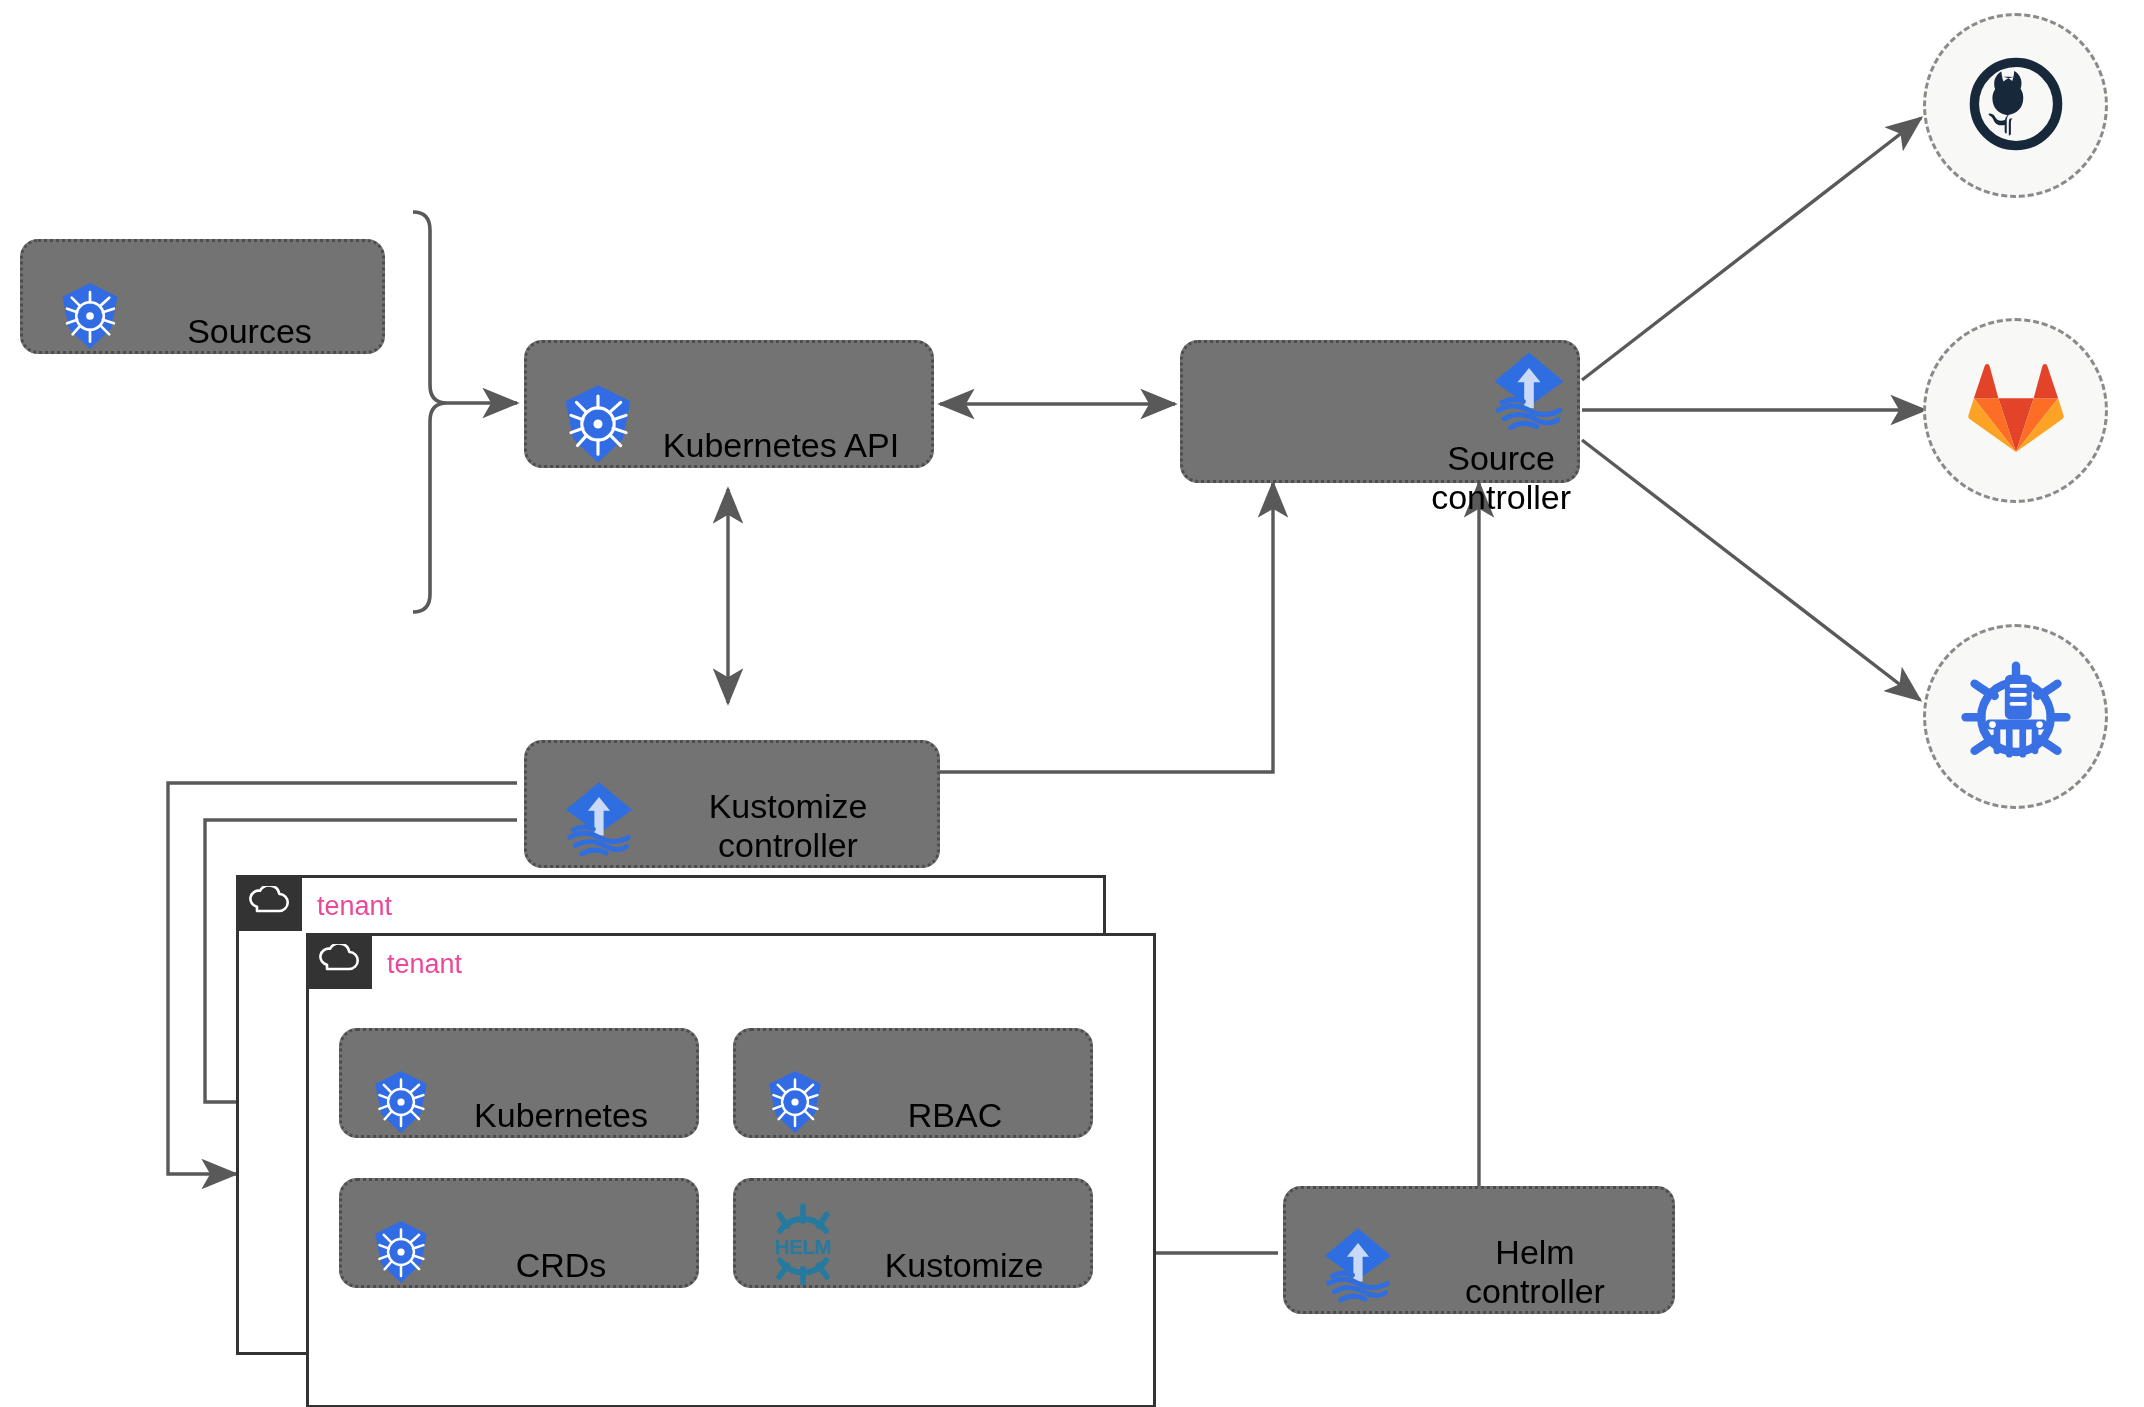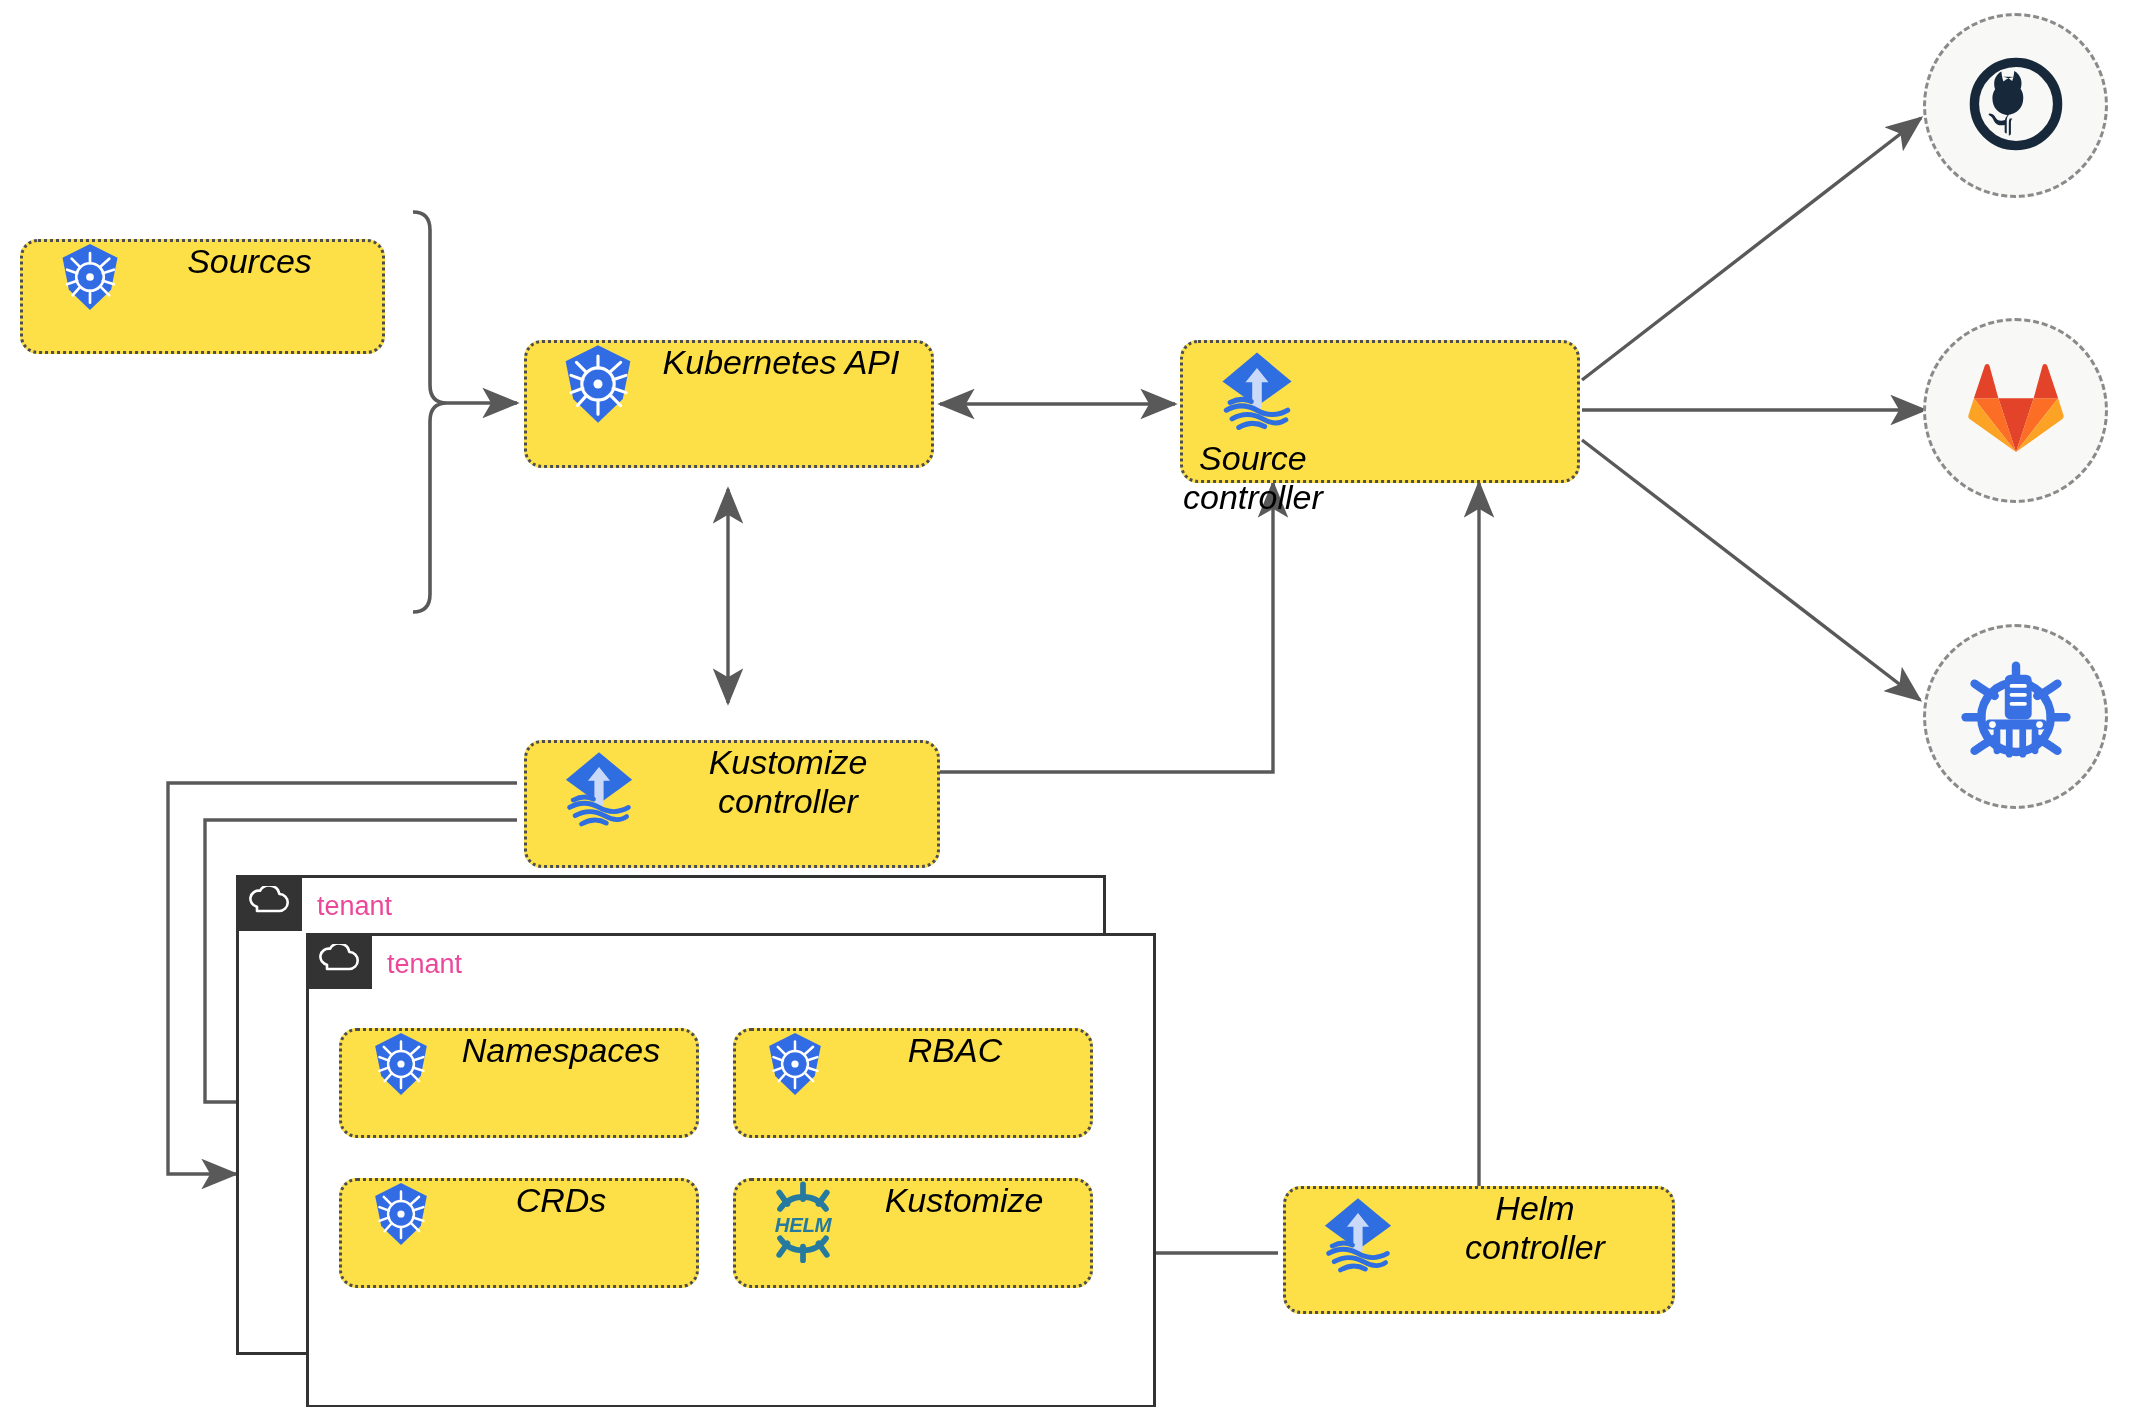--- a/index.html
+++ b/index.html
@@ -2,25 +2,25 @@
 <html><head>
 <meta charset="utf-8">
 <style>
   html,body{margin:0;padding:0;background:#ffffff;}
   body{font-family:"Liberation Sans", sans-serif;}
   #stage{position:relative;width:2144px;height:1407px;background:#ffffff;overflow:hidden;}
 
   
   .node{
     position:absolute;
-    background:#fde047;
+    background:#737373;
     border:3px dotted #4d4d4d;
     border-radius:18px;
     box-sizing:border-box;
-    display:flex;align-items:flex-start;font-style:italic;
+    display:flex;align-items:flex-end;
   }
   .node .label{
     color:#000;
     font-size:34px;
     line-height:1.15;
     text-align:center;
     flex:1;
     white-space:pre-line;
     padding-right:6px;
   }
@@ -206,21 +206,21 @@
     <span class="ico" style="margin-left:28px;">
       <svg width="62" height="66" viewBox="0 0 72 76">
         <path d="M36 2 L66 17 L59 52 L36 74 L13 52 L6 17 Z" fill="#326CE5"></path>
         <g fill="none" stroke="#ffffff" stroke-width="2.9" stroke-linecap="round">
           <circle cx="36" cy="38" r="15"></circle>
           <path d="M36 12 L36 23 M36 53 L36 66 M11 30 L22 34 M50 42 L62 46 M17 58 L25 49 M47 27 L57 18 M57 58 L48 49 M25 27 L16 18 M11 46 L22 42 M50 34 L62 30"></path>
         </g>
         <circle cx="36" cy="38" r="4.2" fill="#ffffff"></circle>
       </svg>
     </span>
-    <span class="label">Namespaces</span>
+    <span class="label">Kubernetes</span>
   </div>
 
   <div class="node" style="left:733px;top:1028px;width:360px;height:110px;">
     <span class="ico" style="margin-left:28px;">
       <svg width="62" height="66" viewBox="0 0 72 76">
         <path d="M36 2 L66 17 L59 52 L36 74 L13 52 L6 17 Z" fill="#326CE5"></path>
         <g fill="none" stroke="#ffffff" stroke-width="2.9" stroke-linecap="round">
           <circle cx="36" cy="38" r="15"></circle>
           <path d="M36 12 L36 23 M36 53 L36 66 M11 30 L22 34 M50 42 L62 46 M17 58 L25 49 M47 27 L57 18 M57 58 L48 49 M25 27 L16 18 M11 46 L22 42 M50 34 L62 30"></path>
         </g>

